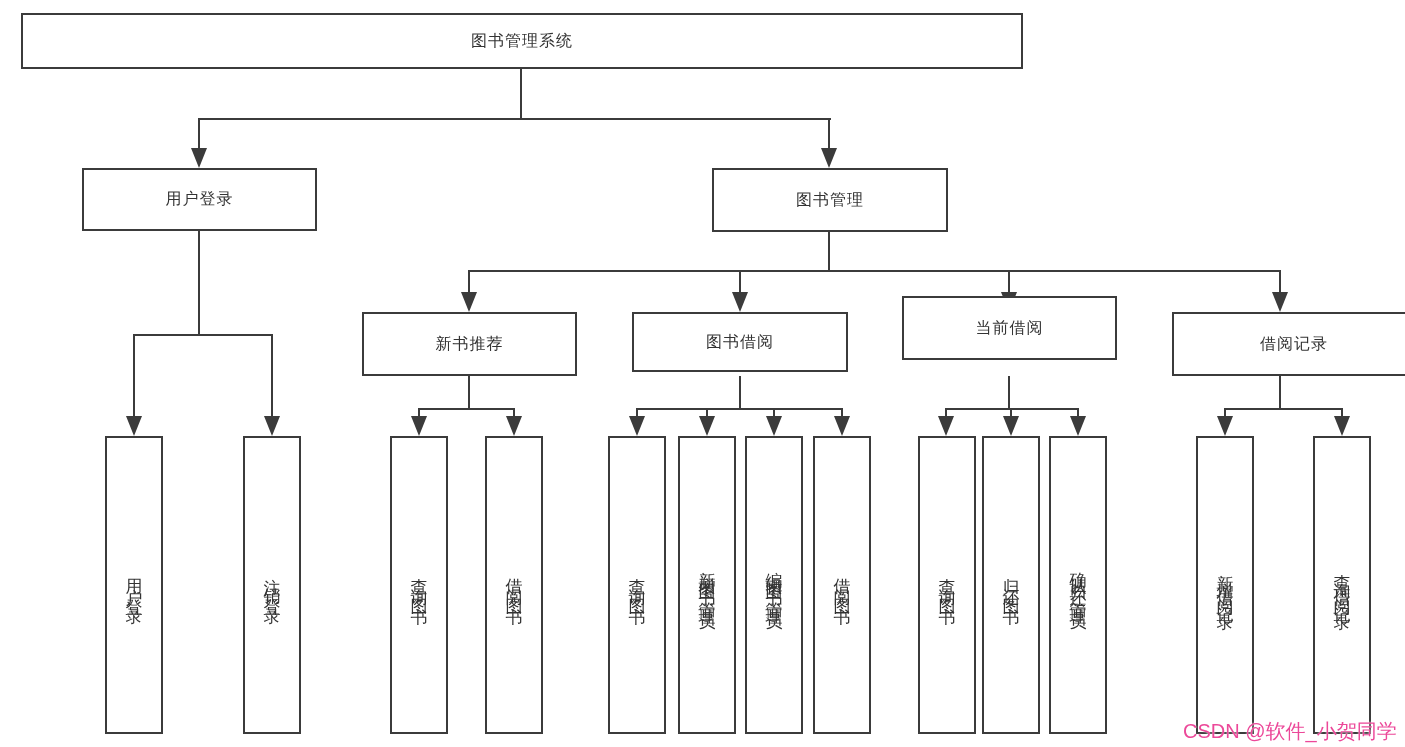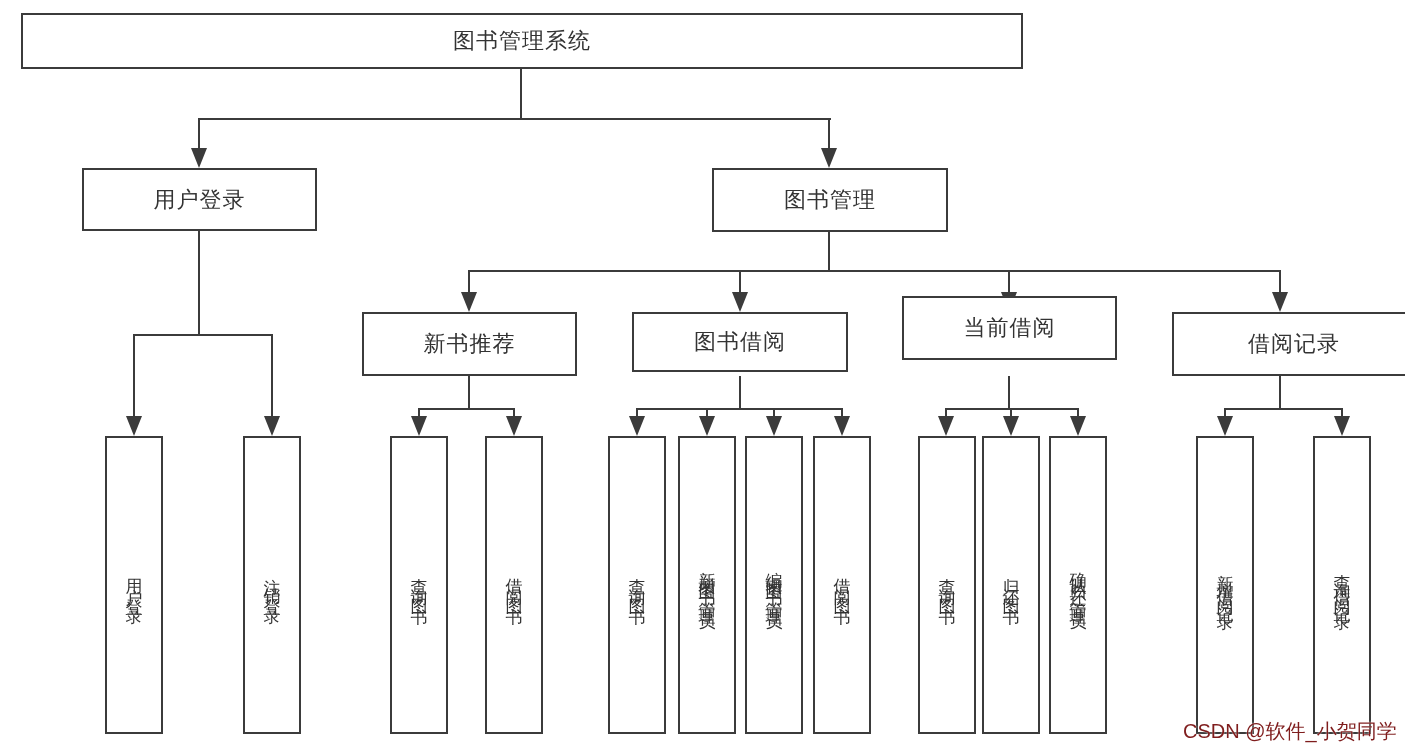--- a/index.html
+++ b/index.html
@@ -3,21 +3,21 @@
 <meta charset="utf-8">
 <style>
   html,body{margin:0;padding:0;background:#fff;}
   .canvas{
     position:relative;width:1405px;height:747px;background:#ffffff;
     font-family:"Liberation Sans","DejaVu Sans",sans-serif;overflow:hidden;
   }
   .box{
     position:absolute;background:#fff;border:2px solid #3b3b3b;box-sizing:border-box;
     display:flex;align-items:center;justify-content:center;
-    color:#333;font-size:22px;letter-spacing:1px;
+    color:#333;font-size:16px;letter-spacing:1px;
   }
   .vbox{
     position:absolute;background:#fff;border:2px solid #3b3b3b;box-sizing:border-box;
     display:flex;align-items:center;justify-content:center;
     writing-mode:vertical-rl;text-orientation:mixed;
     color:#333;font-size:17px;letter-spacing:10px;line-height:1.0;
     width:58px;top:436px;height:298px;
   }
   .h{position:absolute;height:2px;background:#3b3b3b;}
   .v{position:absolute;width:2px;background:#3b3b3b;}
@@ -154,15 +154,15 @@
     <span>确认归还（管理员）</span>
   </div>
 
   <div class="vbox" style="left:1196px;letter-spacing:8px;">
     <span>新增借阅记录</span>
   </div>
   <div class="vbox" style="left:1313px;letter-spacing:8px;">
     <span>查询借阅记录</span>
   </div>
 
-  <div class="watermark" style="color: #7f1d1d;">CSDN @软件_小贺同学</div>
+  <div class="watermark" style="color: #ec4899;">CSDN @软件_小贺同学</div>
 
 </div>
 
 </body></html>

